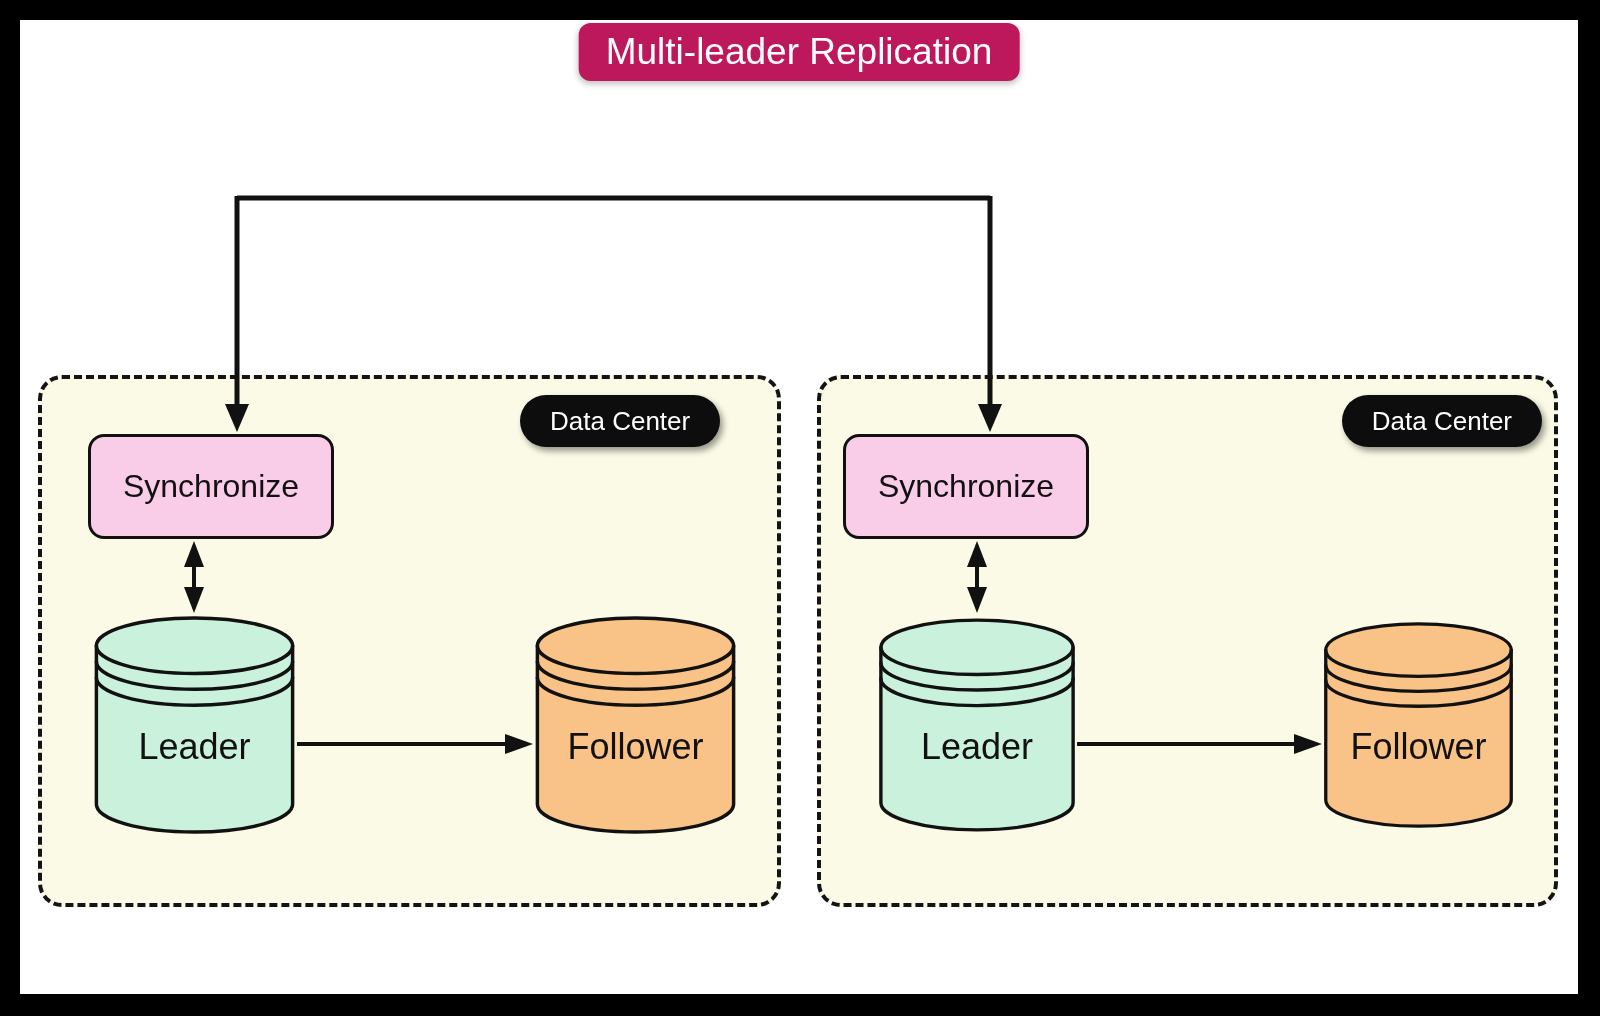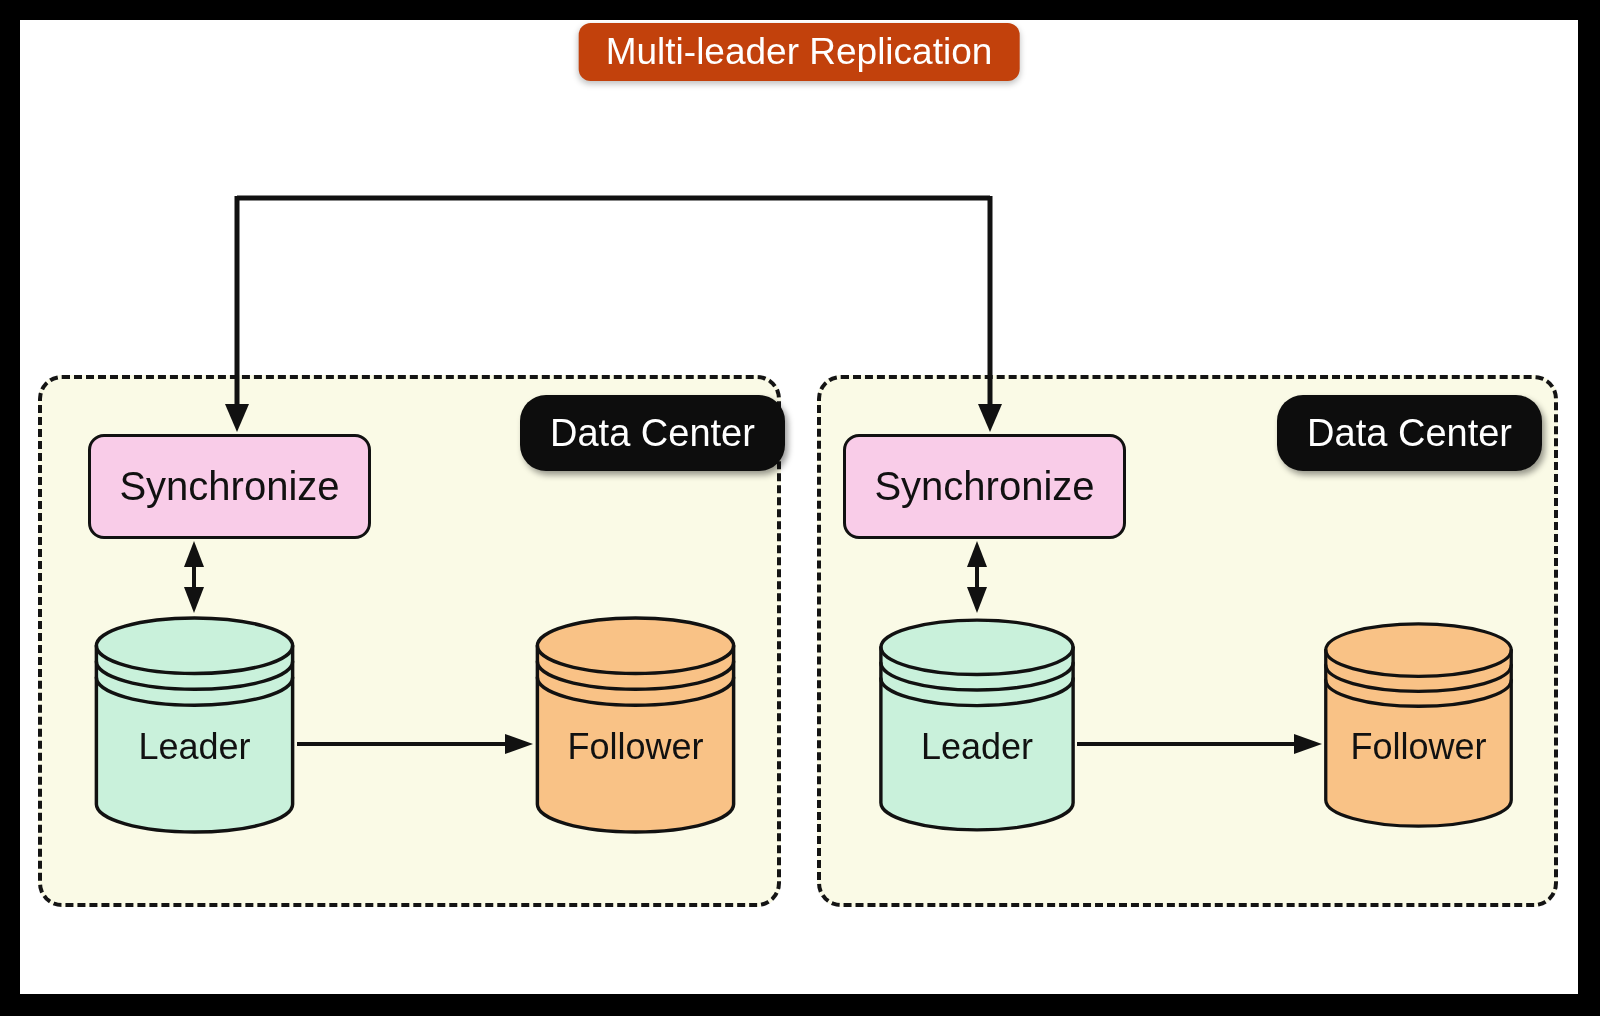--- a/index.html
+++ b/index.html
@@ -10,29 +10,29 @@
   .title-badge{position:absolute;left:799px;top:23px;transform:translateX(-50%);
     height:58px;line-height:58px;padding:0 27px;border-radius:12px;
     font-size:37px;white-space:nowrap;box-shadow:0 3px 6px rgba(0,0,0,0.25);}
 
   .dc{position:absolute;top:375px;height:532px;border:4px dashed #141414;
       border-radius:24px;box-sizing:border-box;}
   .dc1{left:38px;width:743px;}
   .dc2{left:817px;width:741px;}
 
   .dc-badge{position:absolute;top:395px;height:52px;line-height:52px;
-    padding:12px 30px;border-radius:26px;font-size:38px;white-space:nowrap;
+    padding:0 30px;border-radius:26px;font-size:26px;white-space:nowrap;
     box-shadow:3px 4px 6px rgba(0,0,0,0.4);}
   .dc-badge.b1{left:520px;}
   .dc-badge.b2{right:58px;}
 
-  .sync-box{position:absolute;top:434px;width:283px;height:105px;
+  .sync-box{position:absolute;top:434px;width:246px;height:105px;
     border:3px solid #111;border-radius:16px;box-sizing:border-box;
     display:flex;align-items:center;justify-content:center;
-    font-size:40px;color:#111;}
+    font-size:32px;color:#111;}
   .sync1{left:88px;}
   .sync2{left:843px;}
 
   .cyl{position:absolute;top:614px;margin:0;}
   .cyl svg{display:block;width:100%;height:100%;}
   .cyl .ring{fill:none;}
   .cyl path{stroke-width:3.5;stroke-linecap:round;}
   .cyl figcaption{position:absolute;left:50%;top:60%;transform:translate(-50%,-50%);
     font-size:36px;color:#111;white-space:nowrap;text-align:right;}
   .leader1{left:92px;width:205px;height:222px;}
@@ -42,21 +42,21 @@
 
   .overlay{position:absolute;left:0;top:0;width:1600px;height:1016px;pointer-events:none;}
   .overlay .ln{fill:none;}
 </style>
 </head>
 <body>
 
 <div class="canvas">
   <div class="frame"></div>
 
-  <div class="title-badge" style="background-color: #c2410c; color: rgb(255, 255, 255);">Multi-leader Replication</div>
+  <div class="title-badge" style="background-color: #be185d; color: rgb(255, 255, 255);">Multi-leader Replication</div>
 
   <section class="dc dc1" style="background-color: rgb(250, 250, 230); border-color: rgb(20, 20, 20);"></section>
 
   <section class="dc dc2" style="background-color: rgb(250, 250, 230); border-color: rgb(20, 20, 20);"></section>
 
   <svg class="overlay" viewBox="0 0 1600 1016">
 
     <g>
       <path class="ln" d="M237,198 H990" stroke-width="5" stroke="#111111"></path>
       <path class="ln" d="M237,196 V406" stroke-width="5" stroke="#111111"></path>

